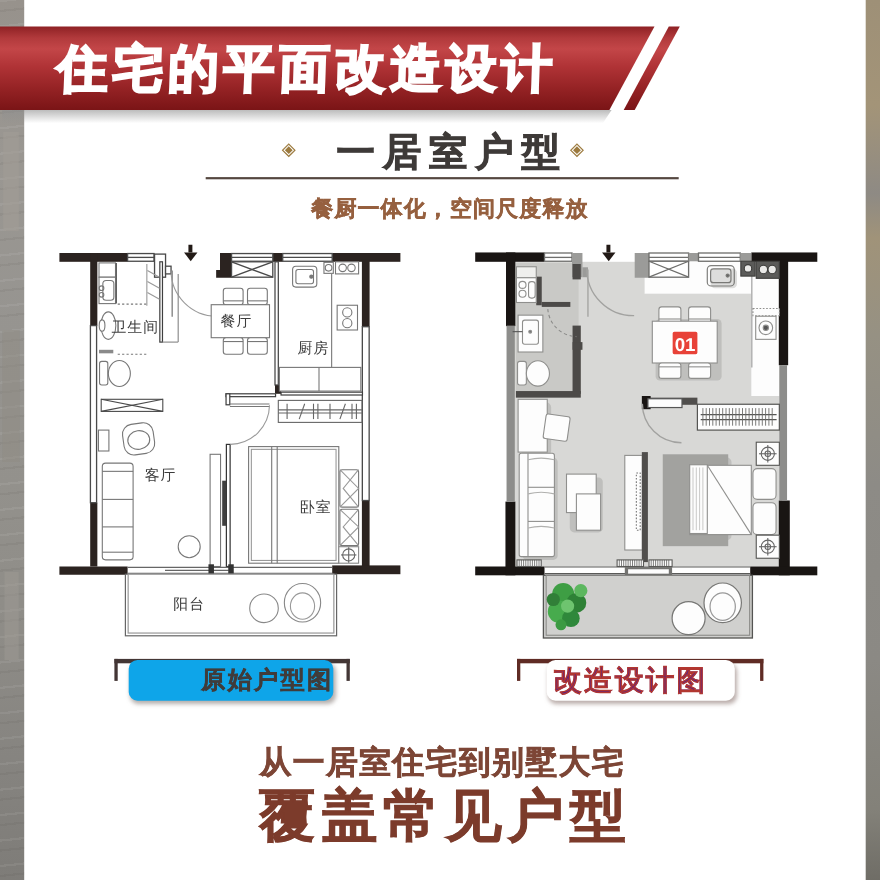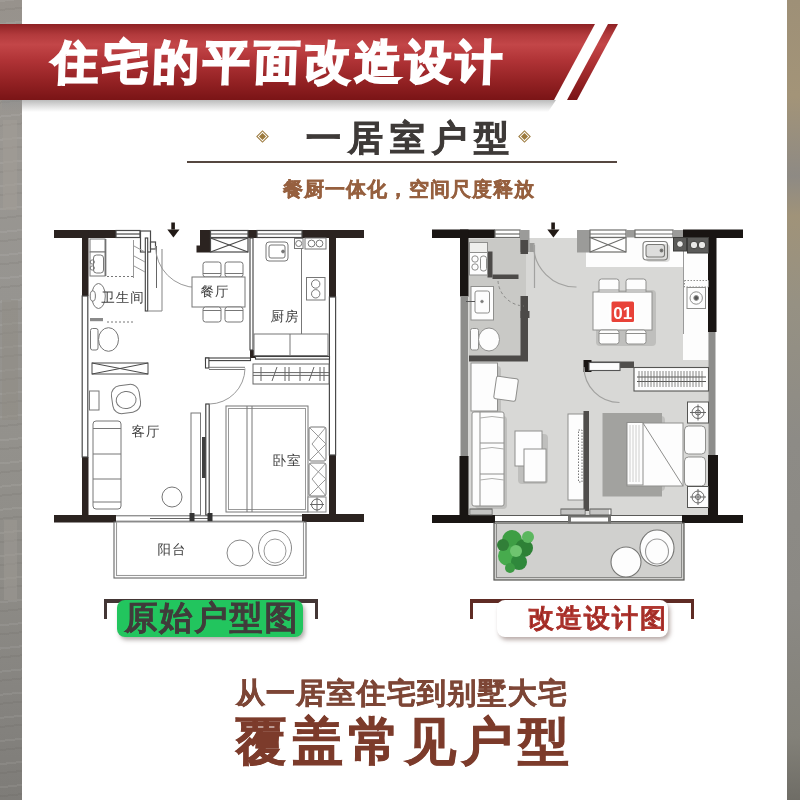--- a/index.html
+++ b/index.html
@@ -616,21 +616,21 @@
 
   <g stroke="#777775" stroke-width="1.1">
     <ellipse cx="657" cy="548" rx="17" ry="18" fill="#fdfdfd"></ellipse>
     <ellipse cx="657" cy="551.5" rx="11.5" ry="12.5" stroke="#999"></ellipse>
   </g>
 </g>
 </svg>
 
 <div class="abs" style="left:104px;top:599px;width:208px;height:16px;border:3px solid #433635;border-top-width:4px;border-bottom:none;"></div>
 
-<div class="abs" style="left:117px;top:600px;width:186px;height:37px;background:#22c55e;border-radius:8px;box-shadow:2px 3px 4px rgba(120,110,105,0.55);text-align:center;padding-left:4px;box-sizing:border-box;font-size:33px;font-weight:bold;color:#403c3b;letter-spacing:2px;-webkit-text-stroke:0.4px #403c3b;line-height:36px;">原始户型图</div>
+<div class="abs" style="left:117px;top:600px;width:186px;height:37px;background:#0ea5e9;border-radius:8px;box-shadow:2px 3px 4px rgba(120,110,105,0.55);text-align:right;padding-left:4px;box-sizing:border-box;font-size:22px;font-weight:bold;color:#403c3b;letter-spacing:2px;-webkit-text-stroke:0.4px #403c3b;line-height:36px;">原始户型图</div>
 
 <div class="abs" style="left:470px;top:599px;width:218px;height:16px;border:3px solid #5f2b24;border-top-width:4px;border-bottom:none;"></div>
 
-<div class="abs" style="left:497px;top:600px;width:171px;height:37px;background:#ffffff;border-radius:8px;box-shadow:2px 3px 4px rgba(130,105,100,0.55);text-align:right;padding-left:6px;box-sizing:border-box;font-size:26px;font-weight:bold;color:#7f1d1d;letter-spacing:2px;-webkit-text-stroke:0.4px #b23730;line-height:36px;">改造设计图</div>
+<div class="abs" style="left:497px;top:600px;width:171px;height:37px;background:#ffffff;border-radius:8px;box-shadow:2px 3px 4px rgba(130,105,100,0.55);text-align:left;padding-left:6px;box-sizing:border-box;font-size:26px;font-weight:bold;color:#4c1d95;letter-spacing:2px;-webkit-text-stroke:0.4px #b23730;line-height:36px;">改造设计图</div>
 
 <div class="abs" style="left:2px;top:674px;width:800px;text-align:center;font-size:29px;font-weight:bold;color:#7d4636;letter-spacing:1.2px;-webkit-text-stroke:0.5px #7d4636;">从一居室住宅到别墅大宅</div>
 
 <div class="abs" style="left:5px;top:708px;width:800px;text-align:center;font-size:51px;font-weight:bold;color:#7c3b2b;letter-spacing:5.5px;-webkit-text-stroke:0.8px #7c3b2b;">覆盖常见户型</div>
 
 </body></html>

